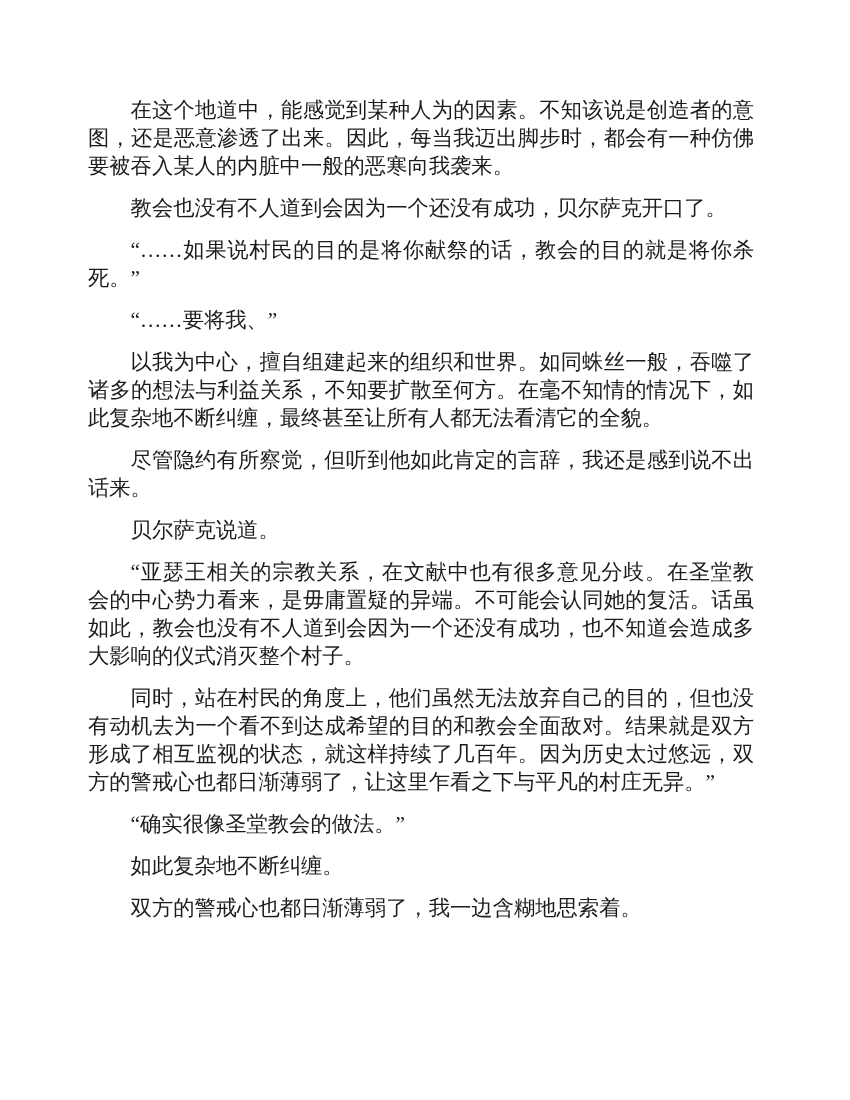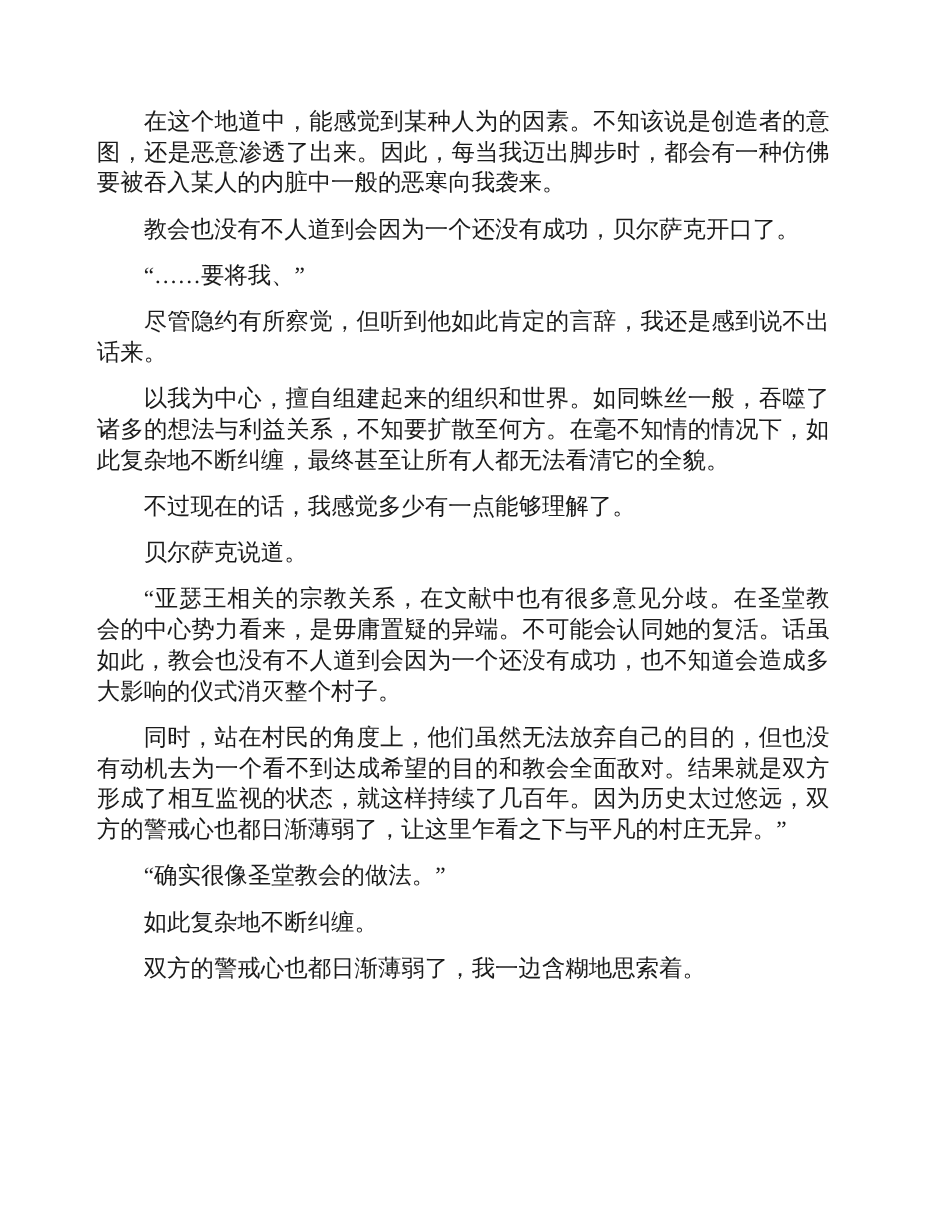--- a/index.html
+++ b/index.html
@@ -30,23 +30,23 @@
     word-break: break-all;
     font-weight: 400;
   }
 </style>
 </head>
 <body>
 
 <div class="page">
   <p>在这个地道中，能感觉到某种人为的因素。不知该说是创造者的意图，还是恶意渗透了出来。因此，每当我迈出脚步时，都会有一种仿佛要被吞入某人的内脏中一般的恶寒向我袭来。</p>
   <p>教会也没有不人道到会因为一个还没有成功，贝尔萨克开口了。</p>
+  <p>“……如果说村民的目的是将你献祭的话，教会的目的就是将你杀死。”</p>
   <p>“……要将我、”</p>
+  <p>以我为中心，擅自组建起来的组织和世界。如同蛛丝一般，吞噬了诸多的想法与利益关系，不知要扩散至何方。在毫不知情的情况下，如此复杂地不断纠缠，最终甚至让所有人都无法看清它的全貌。</p>
   <p>尽管隐约有所察觉，但听到他如此肯定的言辞，我还是感到说不出话来。</p>
-  <p>以我为中心，擅自组建起来的组织和世界。如同蛛丝一般，吞噬了诸多的想法与利益关系，不知要扩散至何方。在毫不知情的情况下，如此复杂地不断纠缠，最终甚至让所有人都无法看清它的全貌。</p>
-  <p>不过现在的话，我感觉多少有一点能够理解了。</p>
   <p>贝尔萨克说道。</p>
   <p>“亚瑟王相关的宗教关系，在文献中也有很多意见分歧。在圣堂教会的中心势力看来，是毋庸置疑的异端。不可能会认同她的复活。话虽如此，教会也没有不人道到会因为一个还没有成功，也不知道会造成多大影响的仪式消灭整个村子。</p>
   <p>同时，站在村民的角度上，他们虽然无法放弃自己的目的，但也没有动机去为一个看不到达成希望的目的和教会全面敌对。结果就是双方形成了相互监视的状态，就这样持续了几百年。因为历史太过悠远，双方的警戒心也都日渐薄弱了，让这里乍看之下与平凡的村庄无异。”</p>
   <p>“确实很像圣堂教会的做法。”</p>
   <p>如此复杂地不断纠缠。</p>
   <p>双方的警戒心也都日渐薄弱了，我一边含糊地思索着。</p>
 </div>
 
 </body></html>

